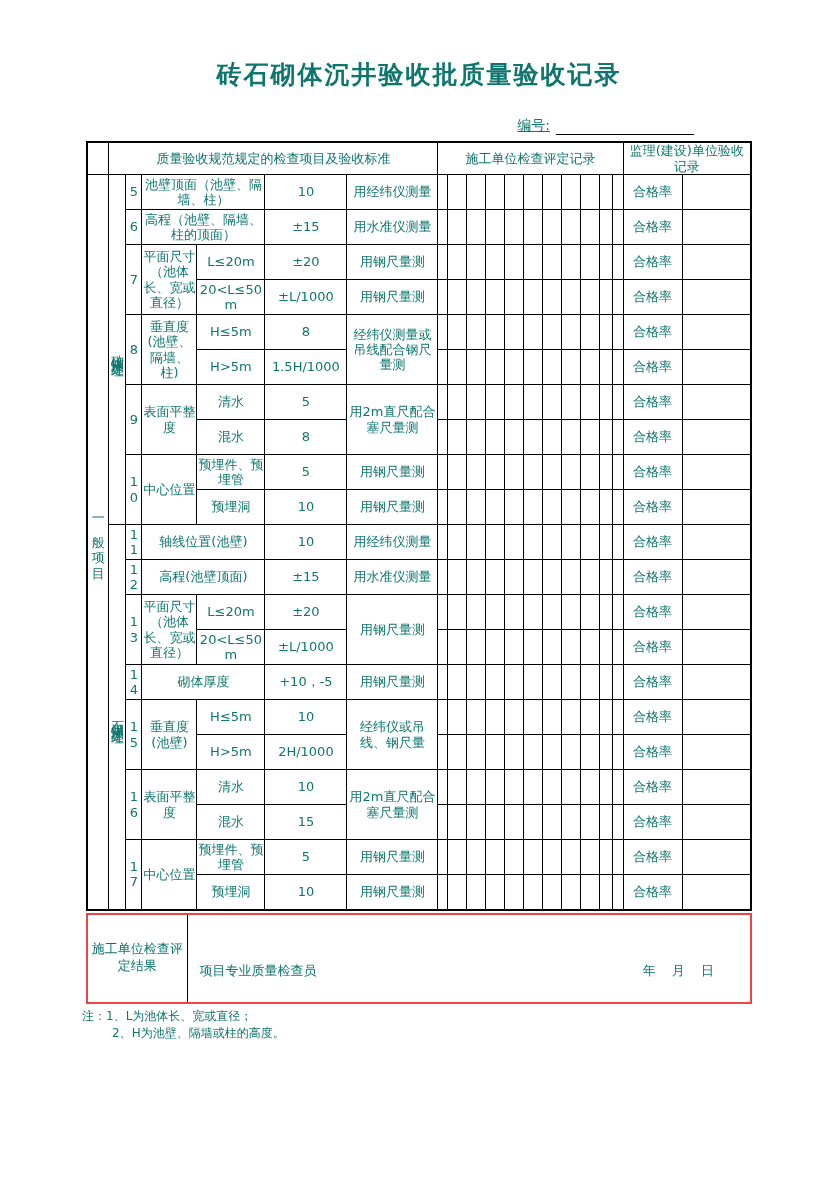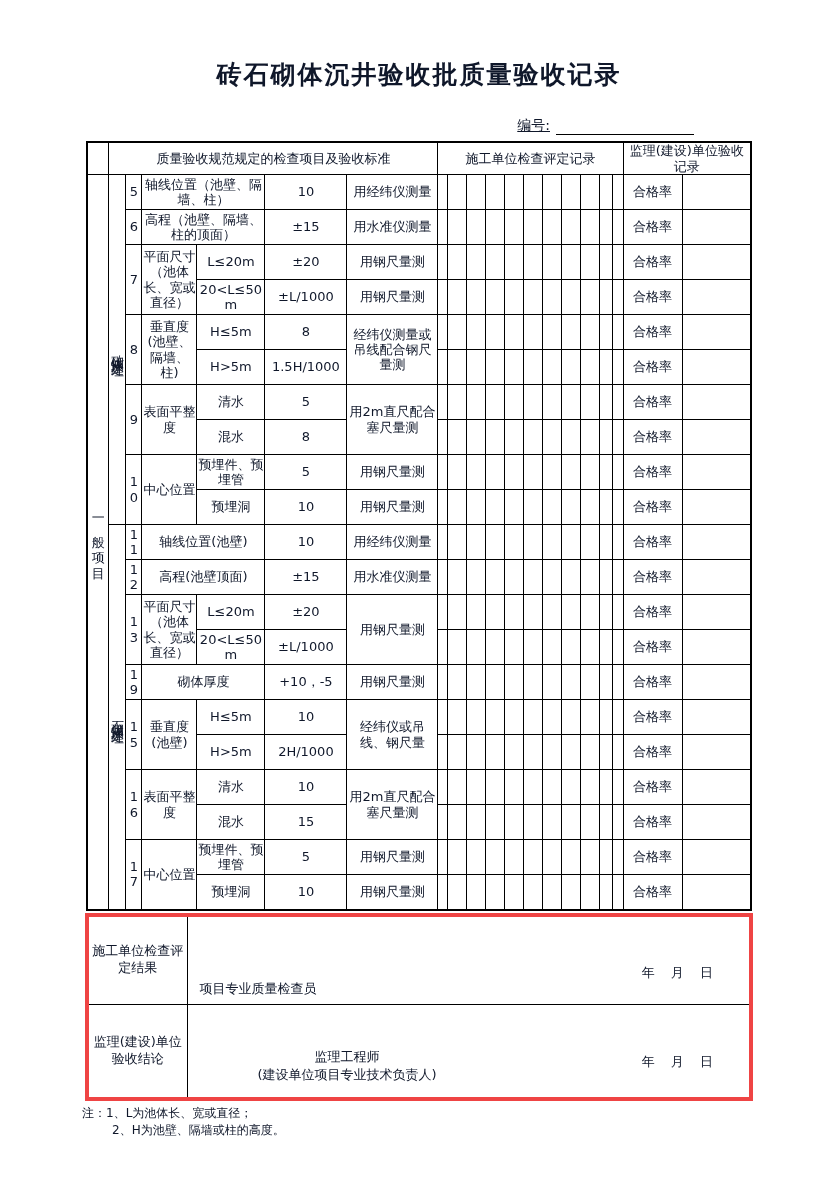--- a/index.html
+++ b/index.html
@@ -1,18 +1,18 @@
 <!DOCTYPE html>
 <html><head>
 <meta charset="utf-8">
 <style>
   html,body{margin:0;padding:0;background:#ffffff;}
   .page{
     width:674px;height:1186px;margin:0 auto;background:#fff;
-    font-family:"DejaVu Sans","Liberation Sans",sans-serif;color:#0f172a;
+    font-family:"DejaVu Sans","Liberation Sans",sans-serif;color:#0f766e;
     position:relative;box-sizing:border-box;padding-top:58px;
   }
   .title{
     text-align:center;font-size:25px;font-weight:bold;margin:0 0 26px 0;
     letter-spacing:2px;
   }
   .no-row{
     width:666px;margin:0 auto 6px auto;display:flex;justify-content:flex-end;
     align-items:flex-end;font-size:14px;padding-right:0;box-sizing:border-box;text-decoration:underline;
   }
@@ -35,26 +35,26 @@
     font-size:14px;
   }
   td.side{letter-spacing:16px;}
   td.cat{letter-spacing:2px;}
   td.num{font-size:13px;}
   td.val,td.cond{font-size:12px;}
   td.rec{padding:0;}
   td.rate{font-size:12px;}
   table.foot{
     width:666px;margin:0 auto;border-collapse:collapse;table-layout:fixed;
-    border:4px solid #ef4444;margin-top:-2px;
+    border:2px solid #ef4444;margin-top:-2px;
   }
   table.foot td{border:1px solid #000;vertical-align:middle;font-size:13px;}
   table.foot td.flabel{text-align:center;line-height:1.3;}
   table.foot td.fcontent{position:relative;}
-  .checker{position:absolute;left:12px;bottom:6px;font-size:13px;}
+  .checker{position:absolute;left:12px;bottom:22px;font-size:13px;}
   .date{position:absolute;right:30px;bottom:22px;font-size:13px;letter-spacing:6px;}
   .engineer{position:absolute;left:70px;bottom:12px;font-size:13px;text-align:center;line-height:1.4;}
   .date2{position:absolute;right:30px;bottom:26px;font-size:13px;letter-spacing:6px;}
   .notes{
     width:700px;margin:4px auto 0 auto;font-size:12px;line-height:1.45;
     padding-left:0;
   }
   .notes .n2{padding-left:30px;}
 </style>
 </head>
@@ -98,21 +98,21 @@
         <td colspan="6">质量验收规范规定的检查项目及验收标准</td>
         <td colspan="11">施工单位检查评定记录</td>
         <td colspan="2">监理(建设)单位验收记录</td>
       </tr>
     </thead>
     <tbody id="main-body">
         <tr style="height: 35px;">
           <td class="vtext side" rowspan="21">一般项目</td>
           <td class="vtext cat" rowspan="10">砖砌体水处理</td>
           <td class="num" rowspan="1">5</td>
-          <td rowspan="1" colspan="2">轴线位置（池壁、隔墙、柱）</td>
+          <td rowspan="1" colspan="2">池壁顶面（池壁、隔墙、柱）</td>
           <td class="val">10</td>
           <td>用经纬仪测量</td>
           <td class="rec"></td>
           <td class="rec"></td>
           <td class="rec"></td>
           <td class="rec"></td>
           <td class="rec"></td>
           <td class="rec"></td>
           <td class="rec"></td>
           <td class="rec"></td>
@@ -361,21 +361,21 @@
           <td class="rec"></td>
           <td class="rec"></td>
           <td class="rec"></td>
           <td class="rec"></td>
           <td class="rec"></td>
           <td class="rec"></td>
           <td class="rate">合格率</td>
           <td></td>
         </tr>
         <tr style="height: 35px;">
-          <td class="num" rowspan="1">19</td>
+          <td class="num" rowspan="1">14</td>
           <td rowspan="1" colspan="2">砌体厚度</td>
           <td class="val">+10，-5</td>
           <td>用钢尺量测</td>
           <td class="rec"></td>
           <td class="rec"></td>
           <td class="rec"></td>
           <td class="rec"></td>
           <td class="rec"></td>
           <td class="rec"></td>
           <td class="rec"></td>
@@ -507,30 +507,20 @@
         <col style="width:564px">
     </colgroup>
     <tbody>
         <tr>
       <td class="flabel" style="height:85px">施工单位检查评定结果</td>
       <td class="fcontent">
         <span class="checker">项目专业质量检查员</span>
         <span class="date">年 月 日</span>
       </td>
     </tr>
-    <tr>
-      <td class="flabel" style="height:90px">监理(建设)单位验收结论</td>
-      <td class="fcontent">
-        <span class="engineer">
-          <span>监理工程师</span><br>
-          <span>(建设单位项目专业技术负责人)</span>
-        </span>
-        <span class="date2">年 月 日</span>
-      </td>
-    </tr>
   </tbody>
     </table>
 
   <div class="notes">
     <div>注：1、L为池体长、宽或直径；</div>
     <div class="n2">2、H为池壁、隔墙或柱的高度。</div>
   </div>
 
 </div>
 

